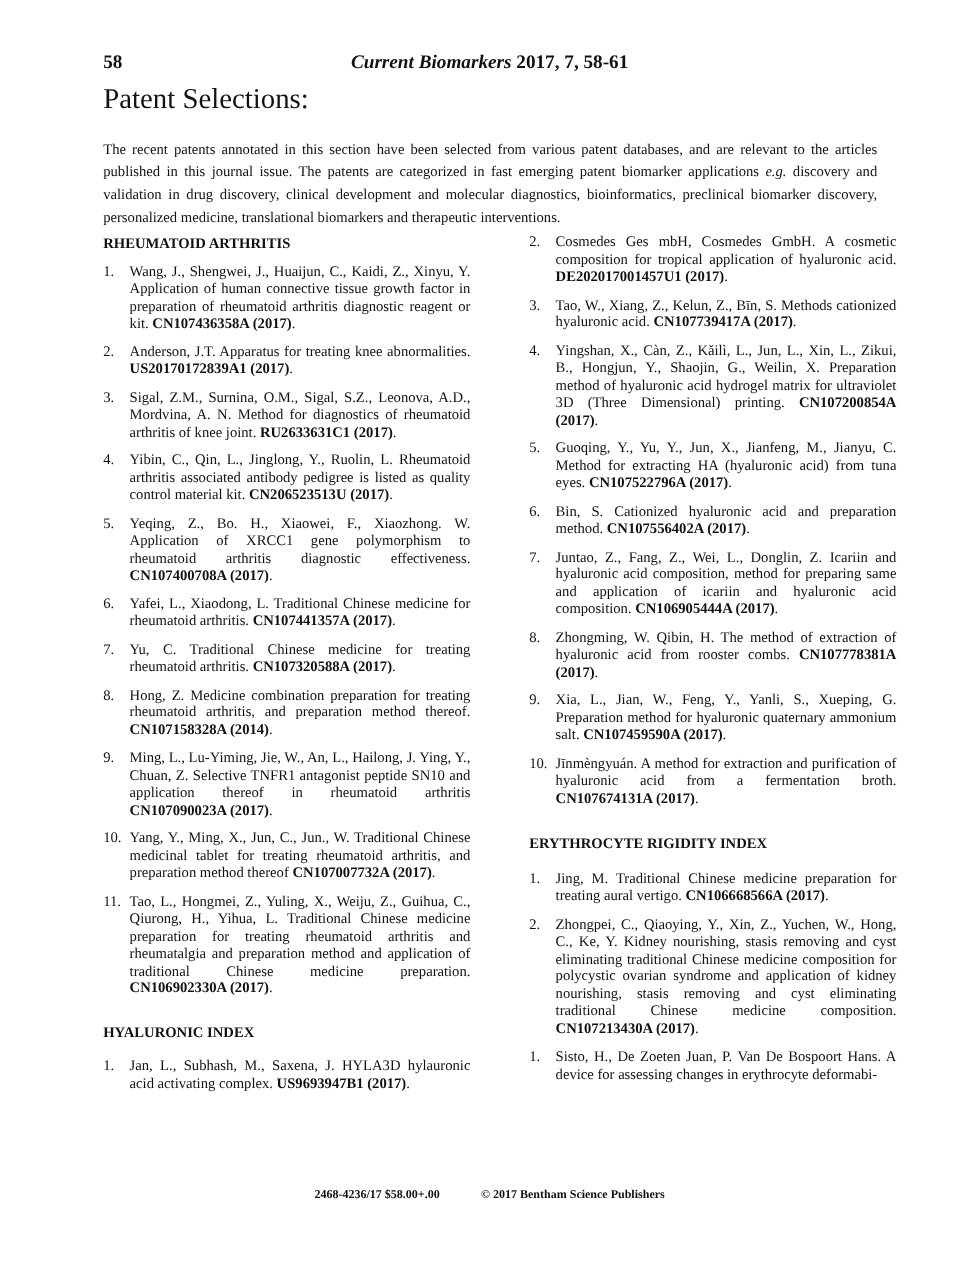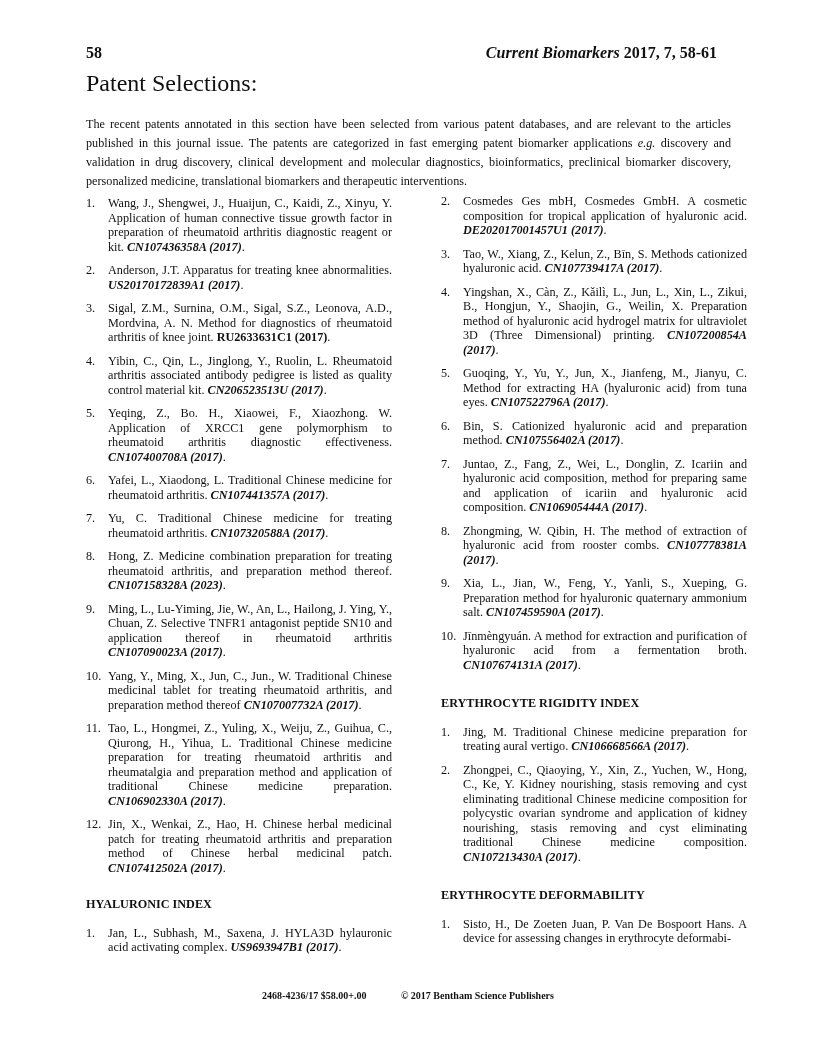--- a/index.html
+++ b/index.html
@@ -1,66 +1,66 @@
 <!DOCTYPE html>
 <html><head>
 <meta charset="utf-8">
 <style>
   html, body { margin: 0; padding: 0; background: #ffffff; }
   body { width: 816px; height: 1056px; position: relative; overflow: hidden;
          font-family: "Liberation Serif", serif; color: #111; }
   .running-head { position: absolute; top: 44px; left: 86px; right: 86px; height: 14px;
                   font-size: 16px; font-weight: bold; }
   .page-num { position: absolute; left: 0; top: 0; }
-  .journal { position: absolute; left: 0; right: 13px; text-align: right; }
+  .journal { position: absolute; left: 0; right: 0; text-align: center; }
   .journal i { font-style: italic; }
   .title { position: absolute; top: 70px; left: 86px; font-size: 24px; font-weight: normal; margin: 0; }
   .intro { position: absolute; top: 115px; left: 86px; width: 645px; font-size: 12.2px;
            line-height: 19px; text-align: justify; margin: 0; }
   .col { position: absolute; top: 196px; width: 306px; font-size: 12.2px; line-height: 14.5px; }
   .col.left { left: 86px; }
   .col.right { left: 441px; top: 194px; }
   .sec-head { font-weight: bold; font-size: 12.2px; margin: 0 0 8px 0; }
   .sec-head.spaced { margin-top: 22px; margin-bottom: 14px; }
   .col.right .sec-head.spaced { margin-top: 24px; }
   ol { list-style: none; margin: 0; padding: 0; }
   li { position: relative; padding-left: 22px; margin-bottom: 9px; text-align: justify; }
   .num { position: absolute; left: 0; top: 0; }
-  .pid { font-weight: bold; font-style: italic; }
+  .pid { font-weight: bold; }
   .pid.upright { font-style: normal; }
   .footer { position: absolute; top: 990px; left: 0; right: 0; text-align: center;
             font-size: 10px; font-weight: bold; }
   .footer span { margin: 0 16px; }
 </style>
 </head>
 <body>
 
 <div class="running-head">
   <span class="page-num">58</span>
   <span class="journal"><i>Current Biomarkers</i><span> 2017, 7, 58-61</span></span>
 </div>
 
 <h1 class="title">Patent Selections:</h1>
 
 <p class="intro"><span>The recent patents annotated in this section have been selected from various patent databases, and are relevant to the articles published in this journal issue. The patents are categorized in fast emerging patent biomarker applications </span><i>e.g.</i><span> discovery and validation in drug discovery, clinical development and molecular diagnostics, bioinformatics, preclinical biomarker discovery, personalized medicine, translational biomarkers and therapeutic interventions.</span></p>
 
 <div class="col left">
+  <h2 class="sec-head">RHEUMATOID ARTHRITIS</h2>
   <ol>
       <li><span class="num">1.</span><span>Wang, J., Shengwei, J., Huaijun, C., Kaidi, Z., Xinyu, Y. Application of human connective tissue growth factor in preparation of rheumatoid arthritis diagnostic reagent or kit. </span><span class="pid">CN107436358A (2017)</span><span>.</span></li>
       <li><span class="num">2.</span><span>Anderson, J.T. Apparatus for treating knee abnormalities. </span><span class="pid">US20170172839A1 (2017)</span><span>.</span></li>
       <li><span class="num">3.</span><span>Sigal, Z.M., Surnina, O.M., Sigal, S.Z., Leonova, A.D., Mordvina, A. N. Method for diagnostics of rheumatoid arthritis of knee joint. </span><span class="pid upright">RU2633631C1 (2017)</span><span>.</span></li>
       <li><span class="num">4.</span><span>Yibin, C., Qin, L., Jinglong, Y., Ruolin, L. Rheumatoid arthritis associated antibody pedigree is listed as quality control material kit. </span><span class="pid">CN206523513U (2017)</span><span>.</span></li>
       <li><span class="num">5.</span><span>Yeqing, Z., Bo. H., Xiaowei, F., Xiaozhong. W. Application of XRCC1 gene polymorphism to rheumatoid arthritis diagnostic effectiveness. </span><span class="pid">CN107400708A (2017)</span><span>.</span></li>
       <li><span class="num">6.</span><span>Yafei, L., Xiaodong, L. Traditional Chinese medicine for rheumatoid arthritis. </span><span class="pid">CN107441357A (2017)</span><span>.</span></li>
       <li><span class="num">7.</span><span>Yu, C. Traditional Chinese medicine for treating rheumatoid arthritis. </span><span class="pid">CN107320588A (2017)</span><span>.</span></li>
-      <li><span class="num">8.</span><span>Hong, Z. Medicine combination preparation for treating rheumatoid arthritis, and preparation method thereof. </span><span class="pid">CN107158328A (2023)</span><span>.</span></li>
+      <li><span class="num">8.</span><span>Hong, Z. Medicine combination preparation for treating rheumatoid arthritis, and preparation method thereof. </span><span class="pid">CN107158328A (2014)</span><span>.</span></li>
       <li><span class="num">9.</span><span>Ming, L., Lu-Yiming, Jie, W., An, L., Hailong, J. Ying, Y., Chuan, Z. Selective TNFR1 antagonist peptide SN10 and application thereof in rheumatoid arthritis </span><span class="pid">CN107090023A (2017)</span><span>.</span></li>
       <li><span class="num">10.</span><span>Yang, Y., Ming, X., Jun, C., Jun., W. Traditional Chinese medicinal tablet for treating rheumatoid arthritis, and preparation method thereof </span><span class="pid">CN107007732A (2017)</span><span>.</span></li>
       <li><span class="num">11.</span><span>Tao, L., Hongmei, Z., Yuling, X., Weiju, Z., Guihua, C., Qiurong, H., Yihua, L. Traditional Chinese medicine preparation for treating rheumatoid arthritis and rheumatalgia and preparation method and application of traditional Chinese medicine preparation. </span><span class="pid">CN106902330A (2017)</span><span>.</span></li>
-      <li><span class="num">12.</span><span>Jin, X., Wenkai, Z., Hao, H. Chinese herbal medicinal patch for treating rheumatoid arthritis and preparation method of Chinese herbal medicinal patch. </span><span class="pid">CN107412502A (2017)</span><span>.</span></li>
     </ol>
   <h2 class="sec-head spaced">HYALURONIC INDEX</h2>
   <ol>
       <li><span class="num">1.</span><span>Jan, L., Subhash, M., Saxena, J. HYLA3D hylauronic acid activating complex. </span><span class="pid">US9693947B1 (2017)</span><span>.</span></li>
     </ol>
 </div>
 
 <div class="col right">
   <ol>
       <li><span class="num">2.</span><span>Cosmedes Ges mbH, Cosmedes GmbH. A cosmetic composition for tropical application of hyaluronic acid. </span><span class="pid">DE202017001457U1 (2017)</span><span>.</span></li>
@@ -71,21 +71,20 @@
       <li><span class="num">7.</span><span>Juntao, Z., Fang, Z., Wei, L., Donglin, Z. Icariin and hyaluronic acid composition, method for preparing same and application of icariin and hyaluronic acid composition. </span><span class="pid">CN106905444A (2017)</span><span>.</span></li>
       <li><span class="num">8.</span><span>Zhongming, W. Qibin, H. The method of extraction of hyaluronic acid from rooster combs. </span><span class="pid">CN107778381A (2017)</span><span>.</span></li>
       <li><span class="num">9.</span><span>Xia, L., Jian, W., Feng, Y., Yanli, S., Xueping, G. Preparation method for hyaluronic quaternary ammonium salt. </span><span class="pid">CN107459590A (2017)</span><span>.</span></li>
       <li><span class="num">10.</span><span>Jīnmèngyuán. A method for extraction and purification of hyaluronic acid from a fermentation broth. </span><span class="pid">CN107674131A (2017)</span><span>.</span></li>
     </ol>
   <h2 class="sec-head spaced">ERYTHROCYTE RIGIDITY INDEX</h2>
   <ol>
       <li><span class="num">1.</span><span>Jing, M. Traditional Chinese medicine preparation for treating aural vertigo. </span><span class="pid">CN106668566A (2017)</span><span>.</span></li>
       <li><span class="num">2.</span><span>Zhongpei, C., Qiaoying, Y., Xin, Z., Yuchen, W., Hong, C., Ke, Y. Kidney nourishing, stasis removing and cyst eliminating traditional Chinese medicine composition for polycystic ovarian syndrome and application of kidney nourishing, stasis removing and cyst eliminating traditional Chinese medicine composition. </span><span class="pid">CN107213430A (2017)</span><span>.</span></li>
     </ol>
-  <h2 class="sec-head spaced">ERYTHROCYTE DEFORMABILITY</h2>
   <ol>
       <li><span class="num">1.</span><span>Sisto, H., De Zoeten Juan, P. Van De Bospoort Hans. A device for assessing changes in erythrocyte deformabi-</span></li>
     </ol>
 </div>
 
 <div class="footer">
   <span>2468-4236/17 $58.00+.00</span>
   <span>© 2017 Bentham Science Publishers</span>
 </div>
 

